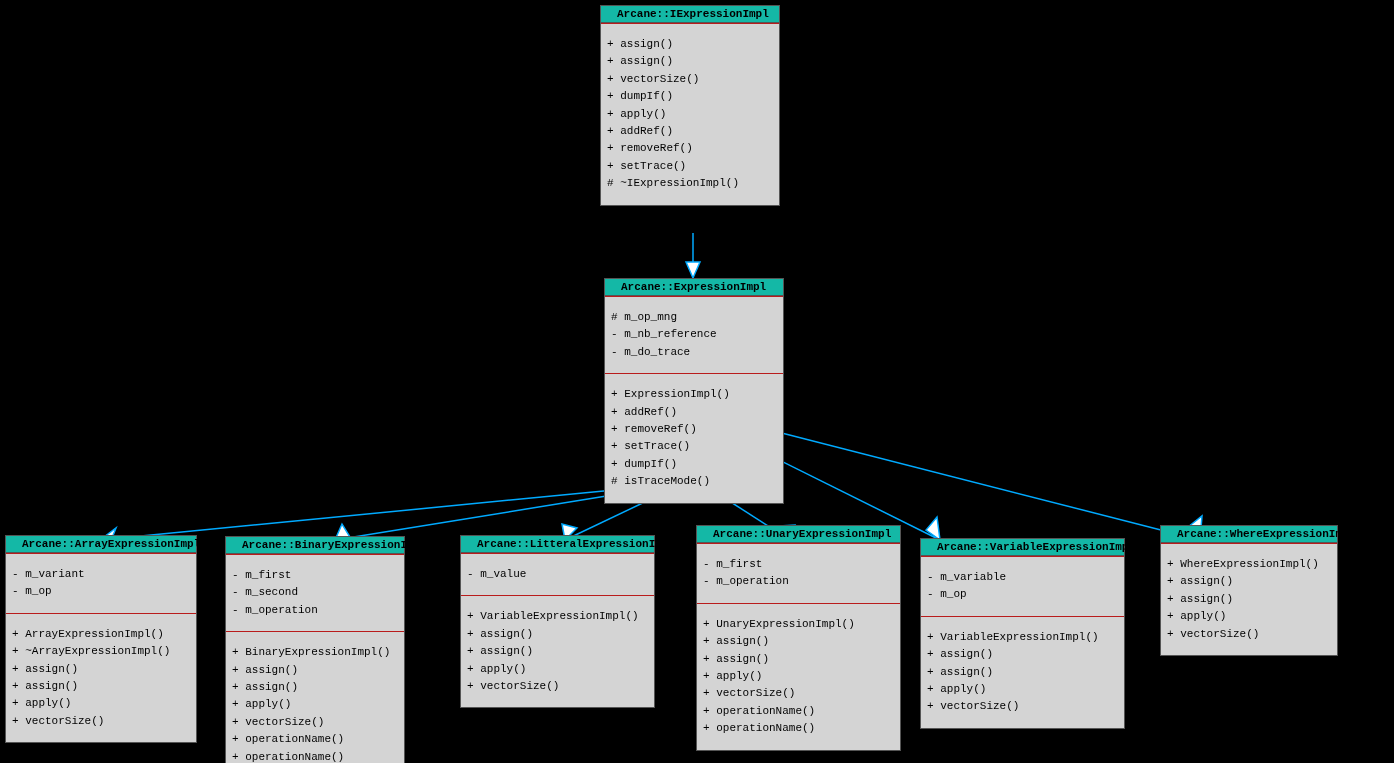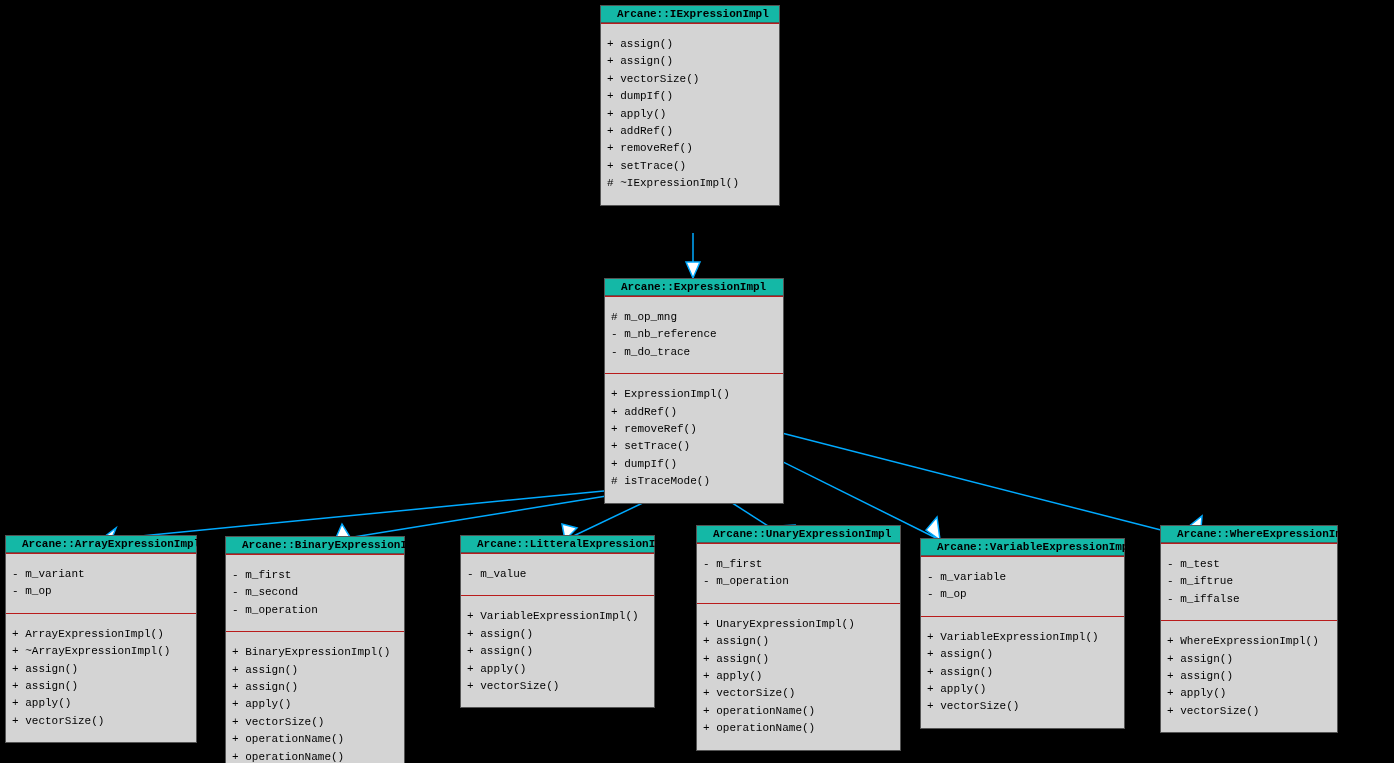--- a/index.html
+++ b/index.html
@@ -186,25 +186,20 @@
       <div class="uml-row">+ assign()</div>
       <div class="uml-row">+ assign()</div>
       <div class="uml-row">+ apply()</div>
       <div class="uml-row">+ vectorSize()</div>
     </div>
   </div>
 
   <div class="uml-box" style="left:1160px; top:525px; width:178px;">
     <div class="uml-header">Arcane::WhereExpressionImpl</div>
     <div class="uml-section">
-      <div class="uml-row">- m_test</div>
-      <div class="uml-row">- m_iftrue</div>
-      <div class="uml-row">- m_iffalse</div>
-    </div>
-    <div class="uml-section">
       <div class="uml-row">+ WhereExpressionImpl()</div>
       <div class="uml-row">+ assign()</div>
       <div class="uml-row">+ assign()</div>
       <div class="uml-row">+ apply()</div>
       <div class="uml-row">+ vectorSize()</div>
     </div>
   </div>
 
 </div>
 

